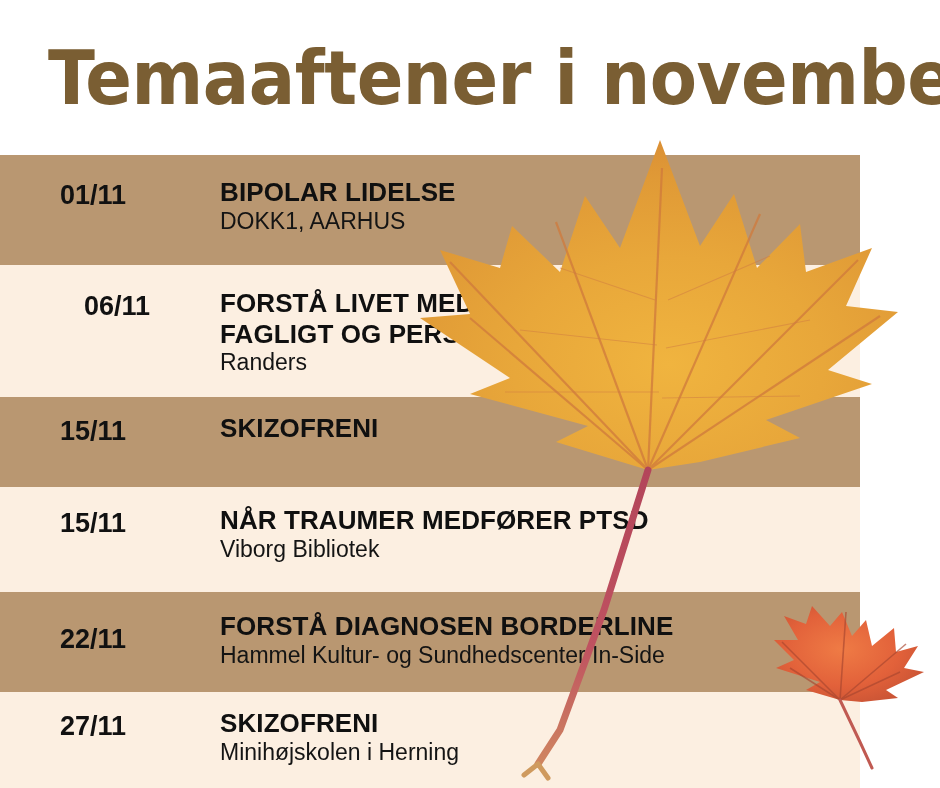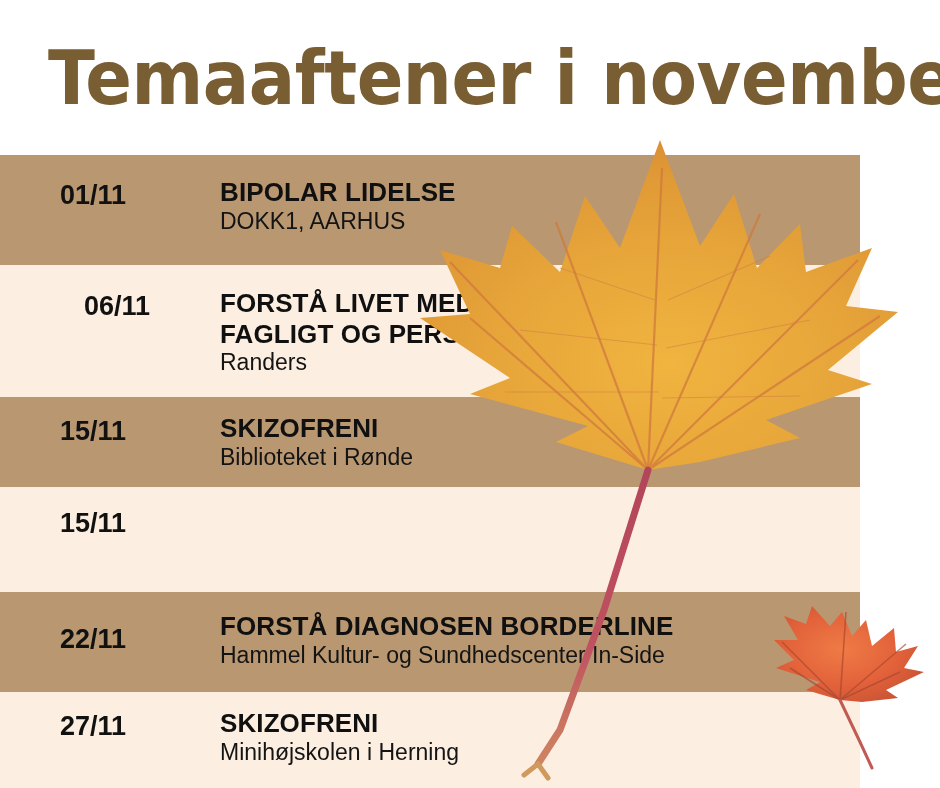--- a/index.html
+++ b/index.html
@@ -161,29 +161,32 @@
       </div>
     </div>
 
     <div class="row dark r2">
       <div class="row-inner">
         <div class="date">15/11</div>
         <div class="texts">
           <div class="ev-title">
             <span>SKIZOFRENI</span>
           </div>
-          <div class="ev-place">Biblioteket i Rønde</div>
         </div>
       </div>
     </div>
 
     <div class="row light r3">
       <div class="row-inner">
         <div class="date">15/11</div>
         <div class="texts">
+          <div class="ev-title">
+            <span>NÅR TRAUMER MEDFØRER PTSD</span>
+          </div>
+          <div class="ev-place">Viborg Bibliotek</div>
         </div>
       </div>
     </div>
 
     <div class="row dark r4">
       <div class="row-inner">
         <div class="date">22/11</div>
         <div class="texts">
           <div class="ev-title">
             <span>FORSTÅ DIAGNOSEN BORDERLINE</span>

